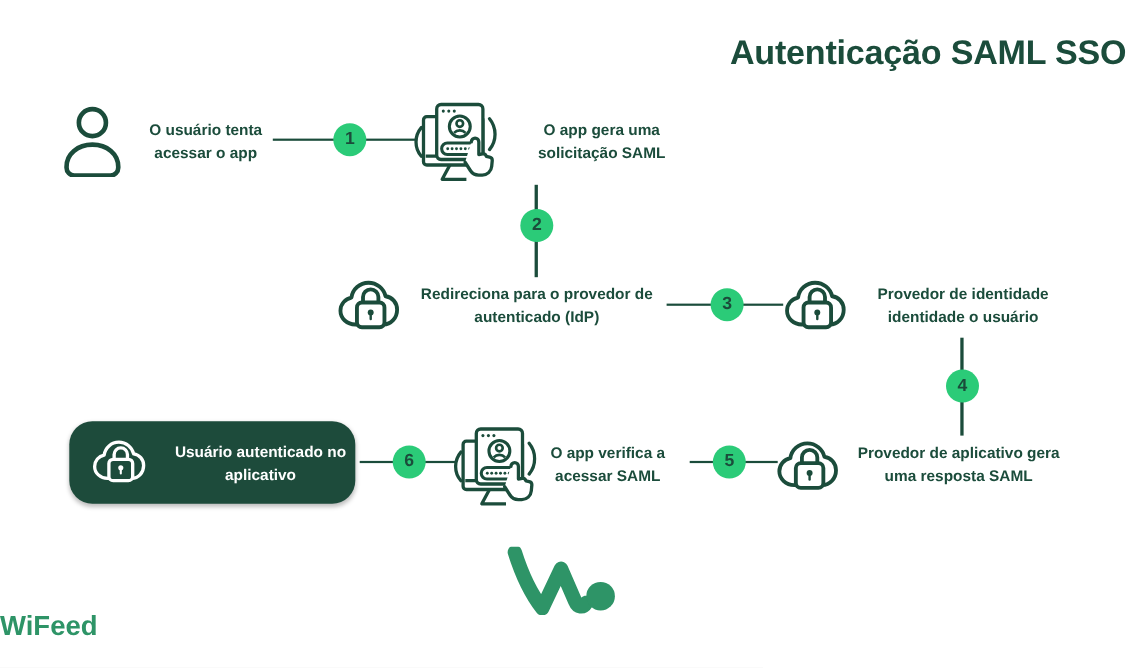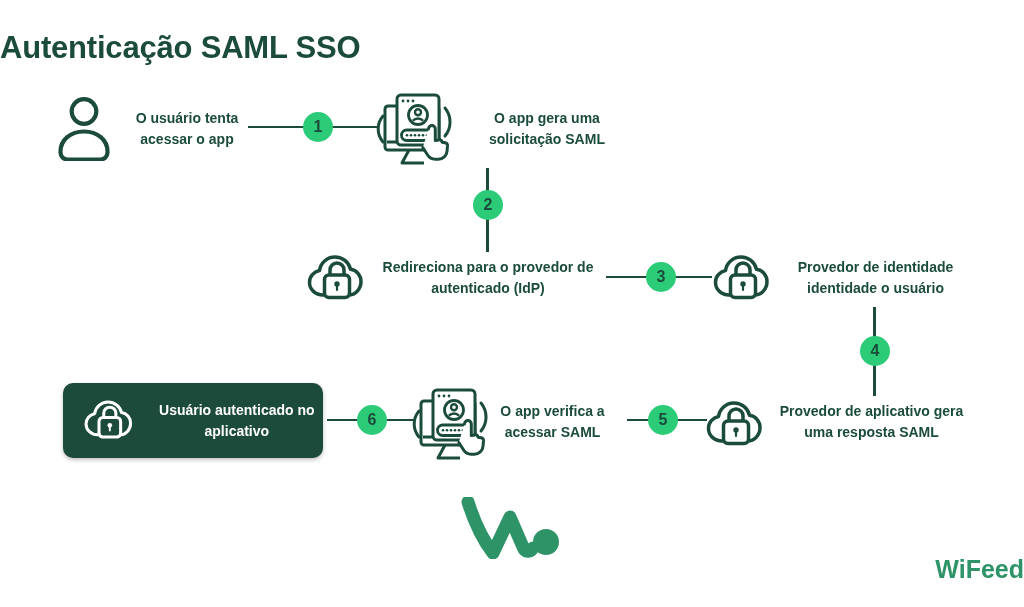--- a/index.html
+++ b/index.html
@@ -6,48 +6,48 @@
     --ink:#1b4c3b; --badge:#2bcb78; --box-bg:#1d4b3b; --box-text:#ffffff;
     --logo:#2e9467; --background:#ffffff;
   }
   html,body{margin:0;padding:0;}
   body{font-family:"Liberation Sans", sans-serif; background:#e8e8e8;}
   .canvas{
     position:relative; width:1024px; height:607px; background:var(--background);
     overflow:hidden; margin:0 auto;
   }
   .title{
-    position:absolute; left:0; right:0; top:30px; text-align:left;
+    position:absolute; left:0; right:0; top:30px; text-align:right;
     font-size:31px; font-weight:700; color:var(--ink); letter-spacing:-0.2px;
   }
   .lbl{
     position:absolute; font-size:14px; line-height:21px; font-weight:700;
     color:var(--ink); text-align:center;
   }
   .hline{position:absolute; height:2px; background:var(--ink);}
   .vline{position:absolute; width:3px; background:var(--ink);}
   .badge{
     position:absolute; width:30px; height:30px; border-radius:50%;
     background:var(--badge); color:var(--ink); font-size:16px; font-weight:700;
     display:flex; align-items:center; justify-content:center;
   }
   .icon{position:absolute;}
   .ink-icon{color:var(--ink);}
   .white-icon{color:var(--box-text);}
   .ink-icon .lock-body{fill:var(--background);}
   .white-icon .lock-body{fill:var(--box-bg);}
   .dark-box{
     position:absolute; left:63px; top:383px; width:260px; height:75px;
-    background:var(--box-bg); border-radius:10px; display:flex; align-items:center;
+    background:var(--box-bg); border-radius:21px; display:flex; align-items:center;
     padding-left:20px; box-sizing:border-box; gap:14px;
     box-shadow:0 2px 4px rgba(0,0,0,0.25);
   }
   .dark-box .lbl{position:static; color:var(--box-text); width:180px;}
   .logo-text{
-    position:absolute; left:0; right:0; top:555px; text-align:right;
+    position:absolute; left:0; right:0; top:555px; text-align:left;
     font-size:25px; font-weight:700; color:var(--logo);
   }
 </style>
 </head>
 <body>
 
 <div class="canvas">
 
   <div class="title">Autenticação SAML SSO</div>
 

